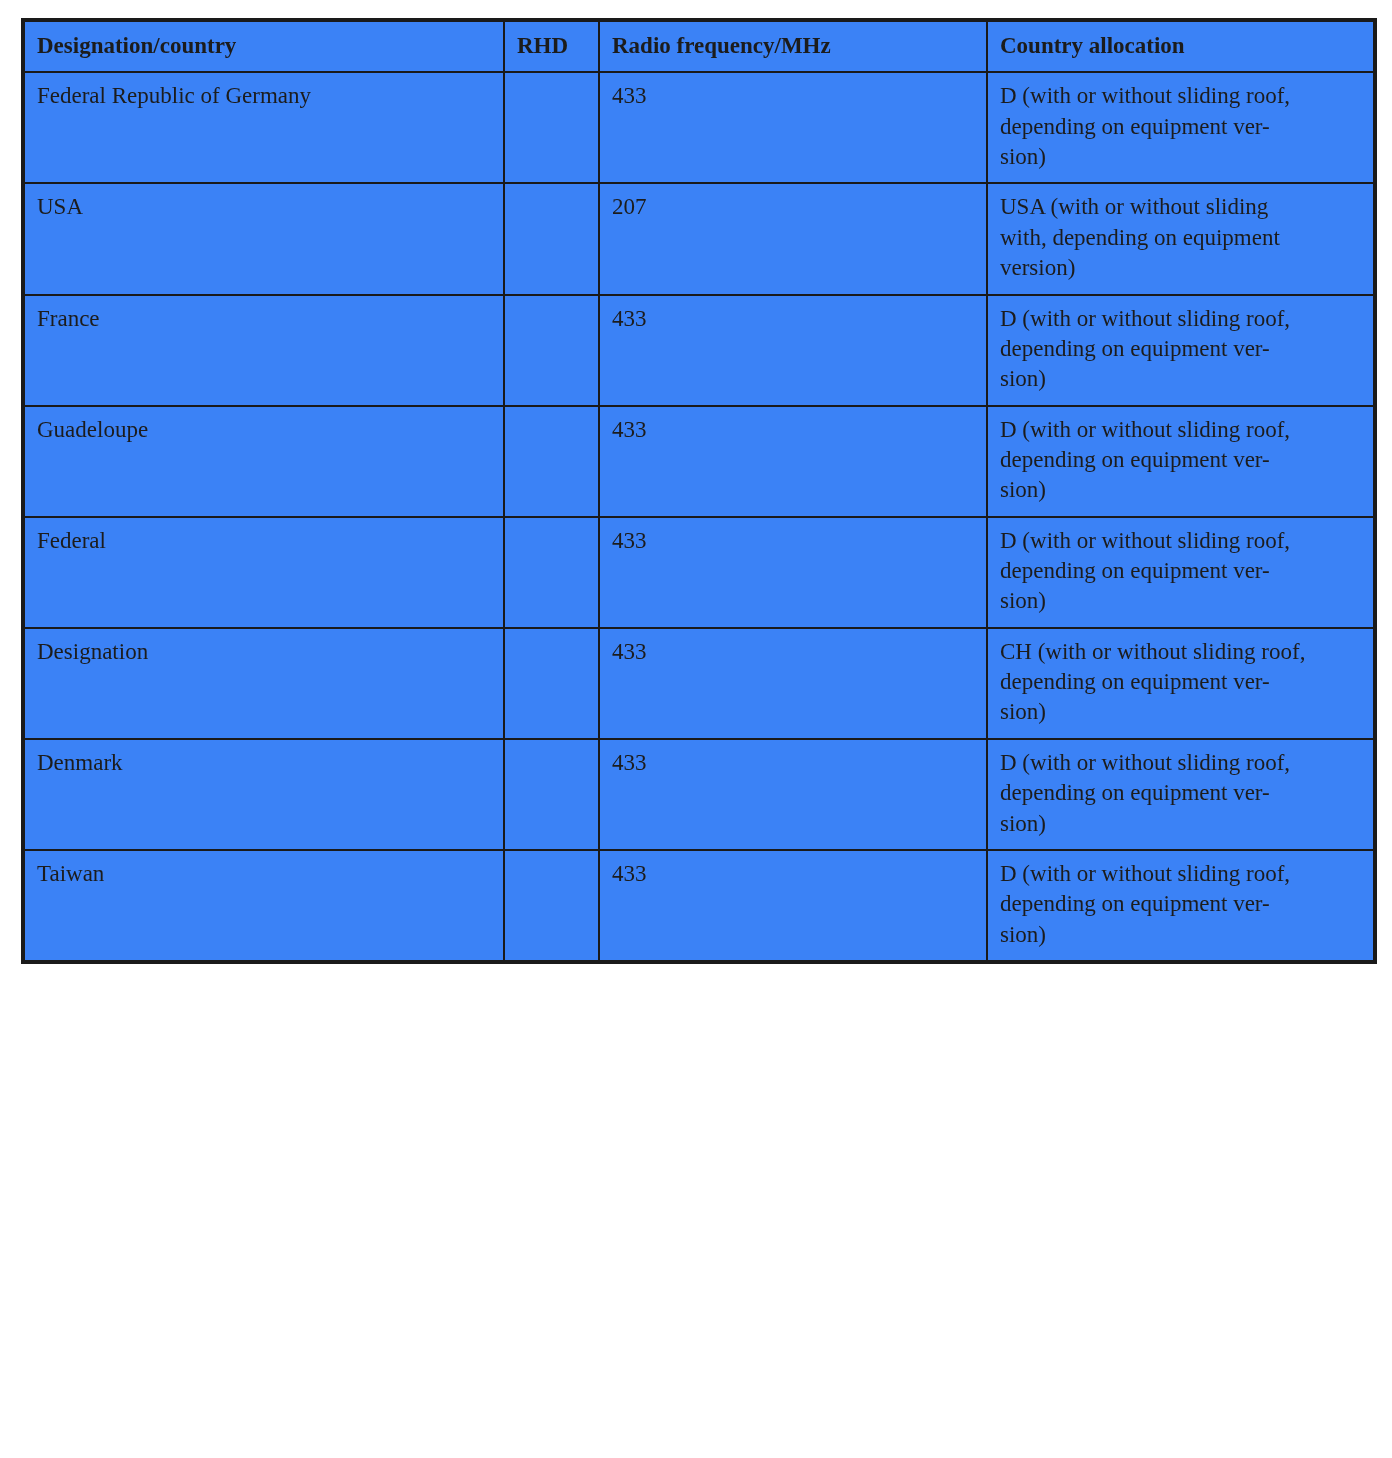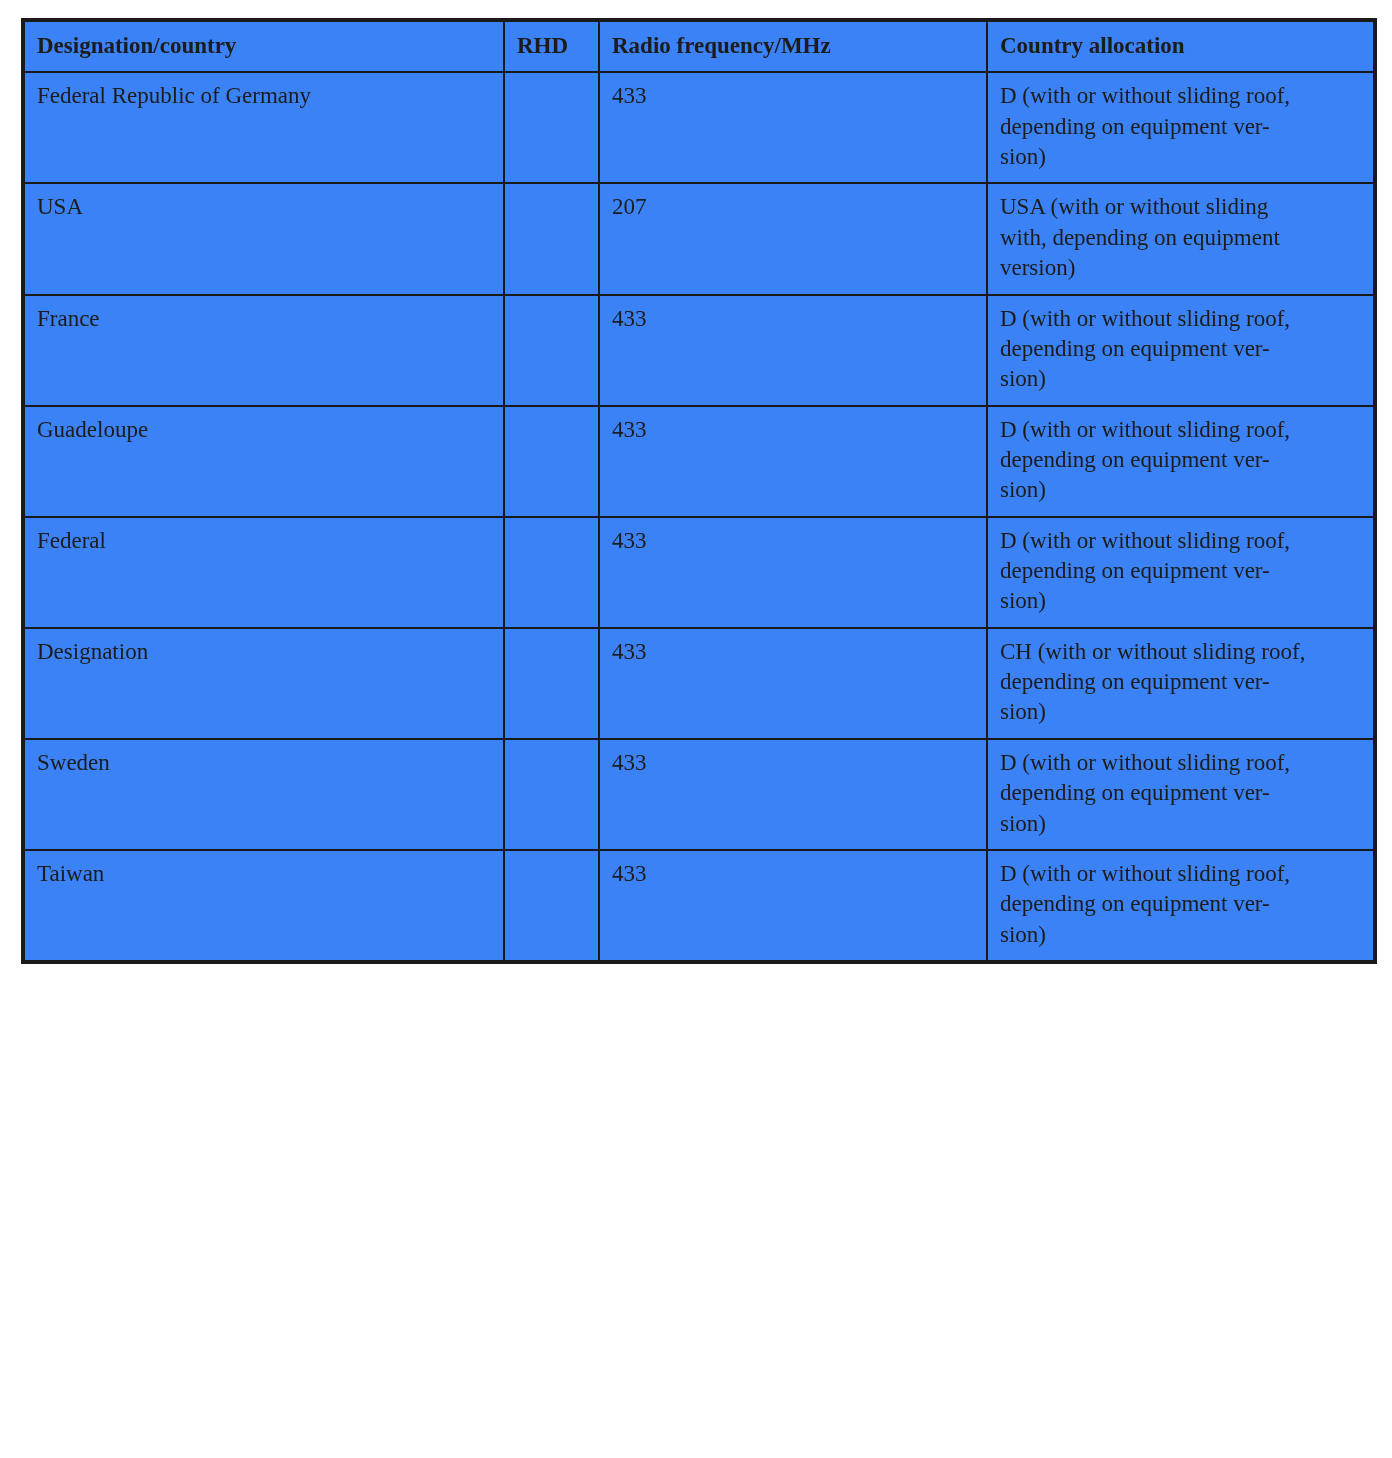--- a/index.html
+++ b/index.html
@@ -121,21 +121,21 @@
       </tr>
       <tr>
         <td>Designation</td>
         <td></td>
         <td>433</td>
         <td class="alloc">CH (with or without sliding roof,
 depending on equipment ver-
 sion)</td>
       </tr>
       <tr>
-        <td>Sweden</td>
+        <td>Denmark</td>
         <td></td>
         <td>433</td>
         <td class="alloc">D (with or without sliding roof,
 depending on equipment ver-
 sion)</td>
       </tr>
       <tr>
         <td>Taiwan</td>
         <td></td>
         <td>433</td>

